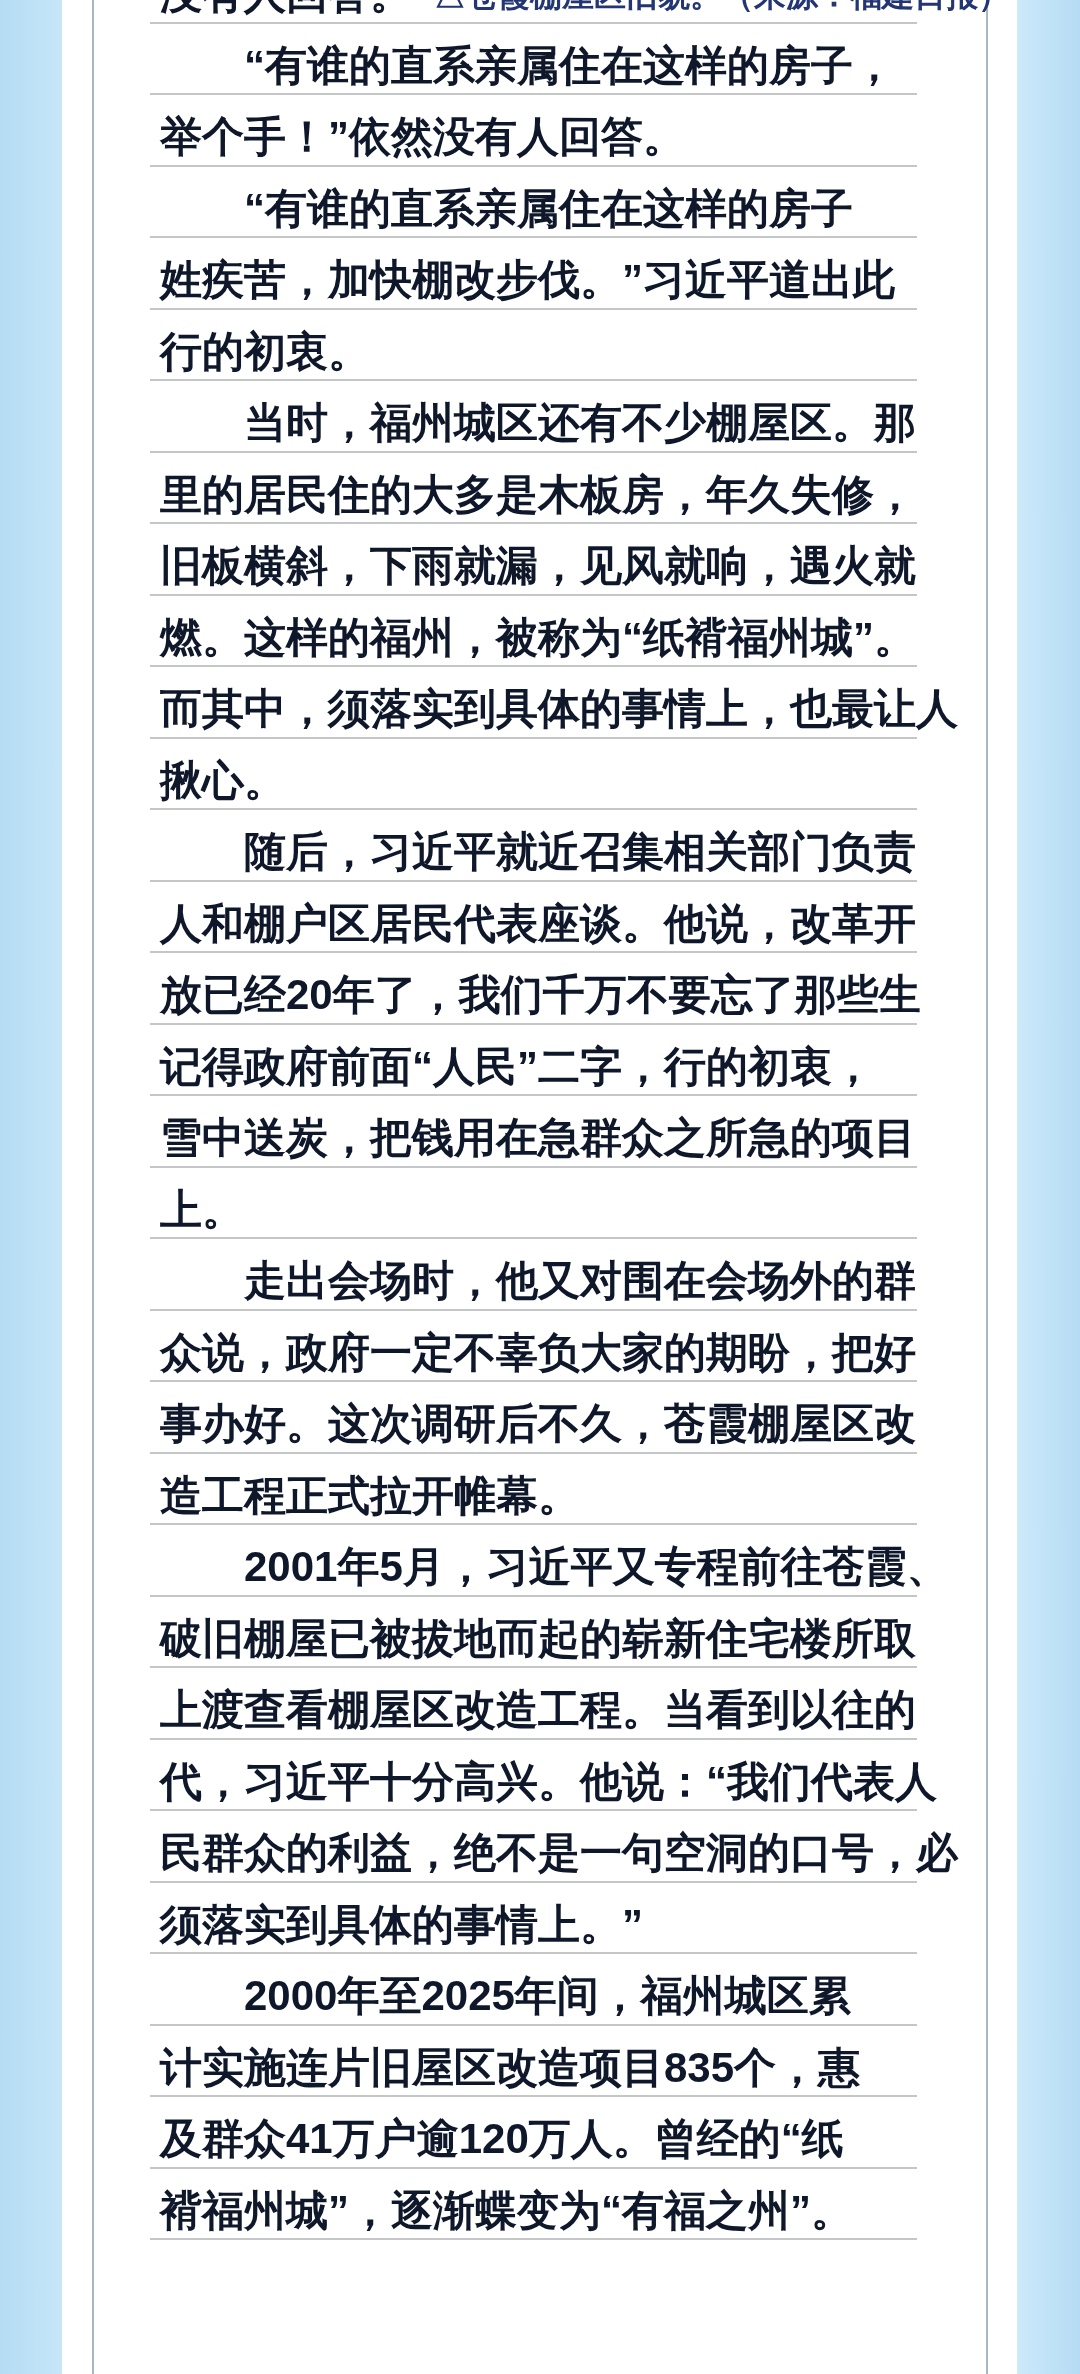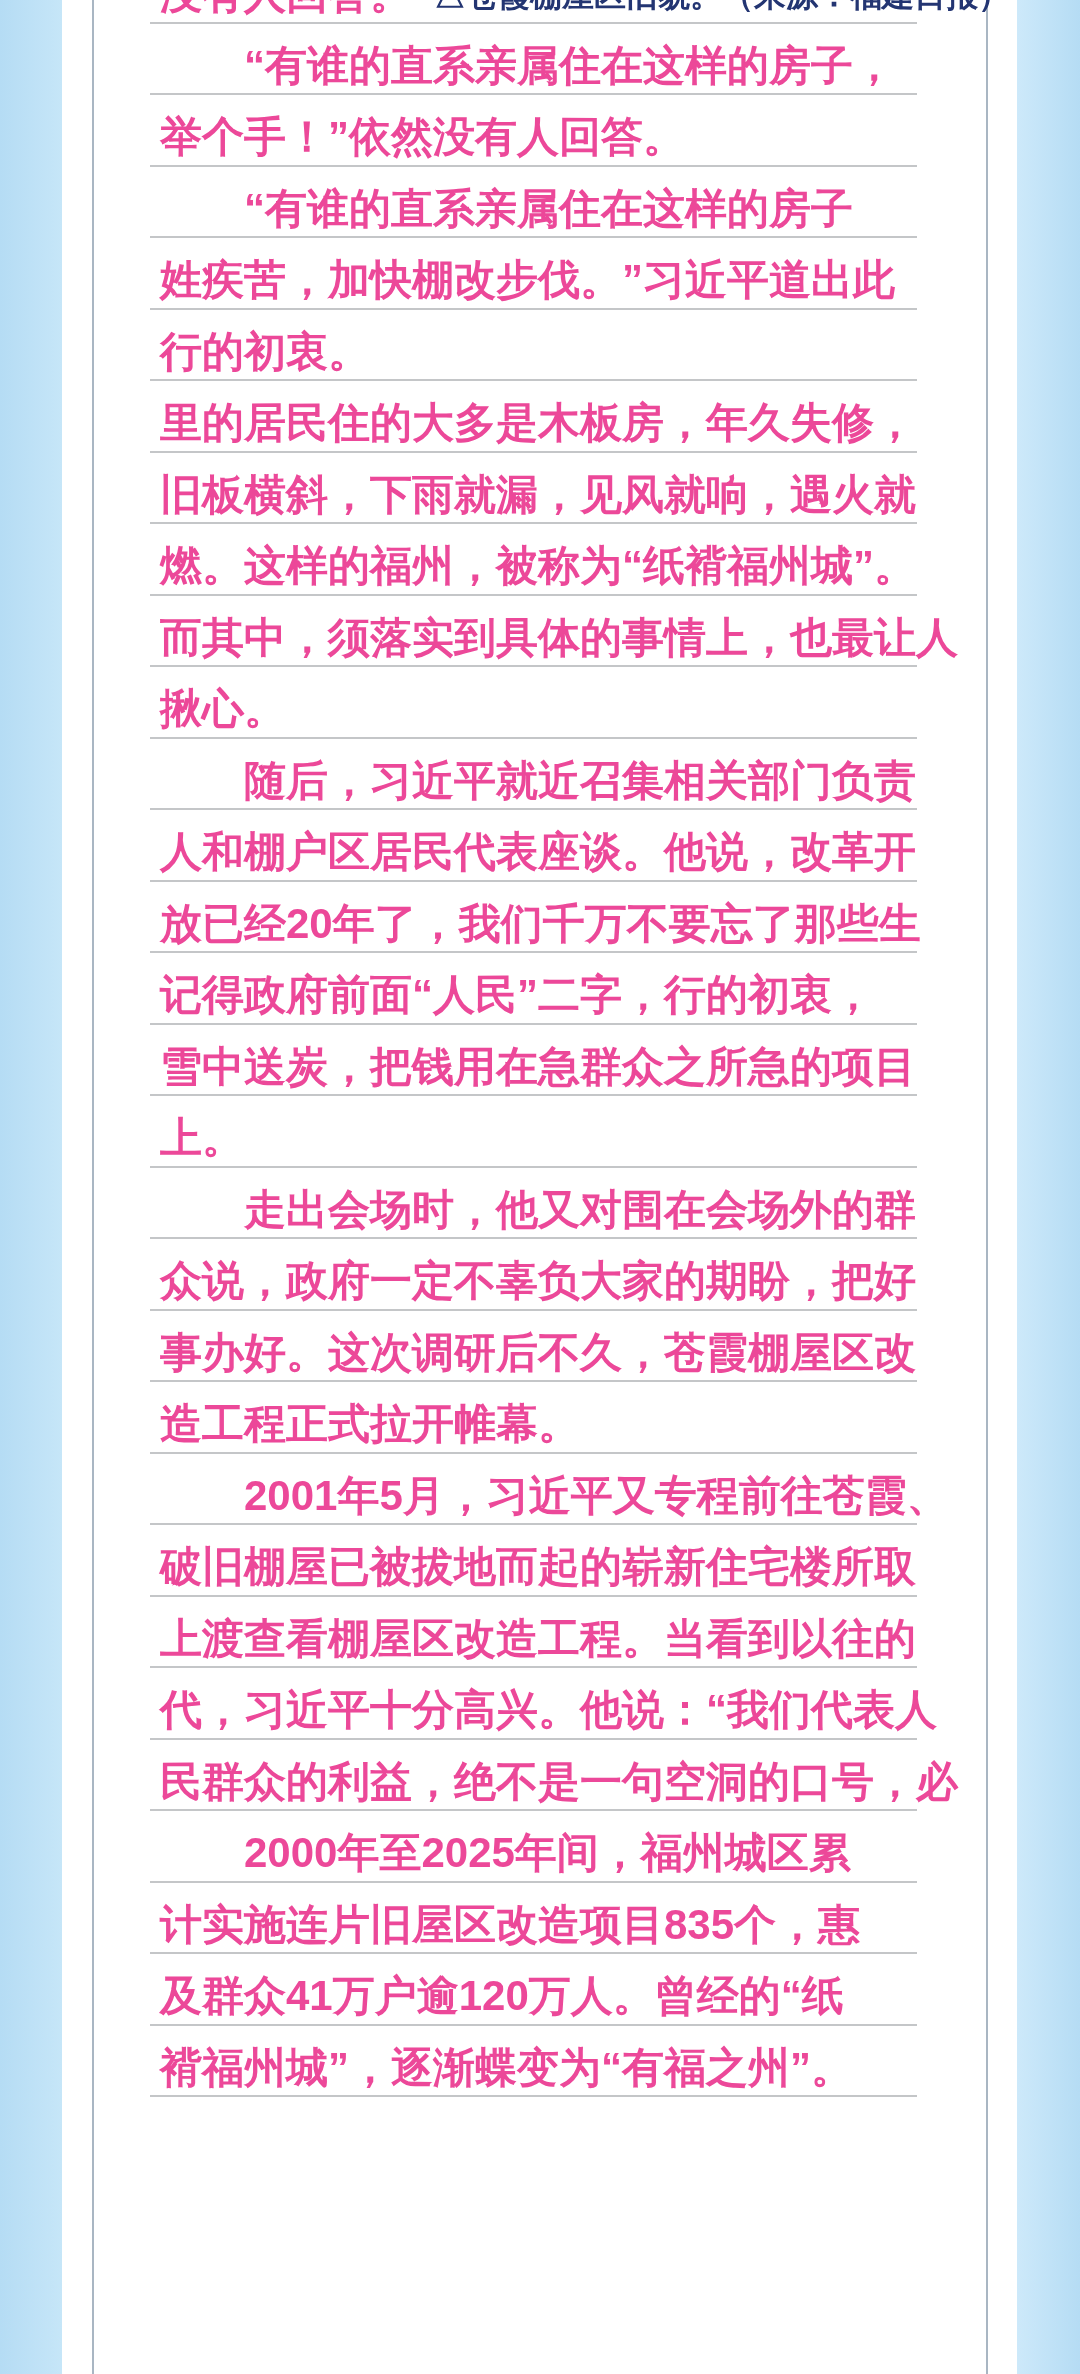--- a/index.html
+++ b/index.html
@@ -52,21 +52,21 @@
     display: flex;
     align-items: flex-end;
     padding: 0 0 5px 10px;
     white-space: nowrap;
     overflow: visible;
   }
   .line .txt {
     font-size: 42px;
     line-height: 1.05;
     font-weight: 700;
-    color: #ec4899;
+    color: #0f172a;
     letter-spacing: 0px;
     text-shadow: 0 0 1px #ffffff;
   }
   .line.indent { padding-left: 94px; }
   .line .caption {
     font-family: "Liberation Serif", serif;
     font-size: 32px;
     line-height: 1.1;
     font-weight: 700;
     color: #233572;
@@ -95,20 +95,23 @@
       <span class="txt">举个手！”依然没有人回答。</span>
     </div>
     <div class="line indent">
       <span class="txt">“有谁的直系亲属住在这样的房子</span>
     </div>
     <div class="line">
       <span class="txt">姓疾苦，加快棚改步伐。”习近平道出此</span>
     </div>
     <div class="line">
       <span class="txt">行的初衷。</span>
+    </div>
+    <div class="line indent">
+      <span class="txt">当时，福州城区还有不少棚屋区。那</span>
     </div>
     <div class="line">
       <span class="txt">里的居民住的大多是木板房，年久失修，</span>
     </div>
     <div class="line">
       <span class="txt">旧板横斜，下雨就漏，见风就响，遇火就</span>
     </div>
     <div class="line">
       <span class="txt">燃。这样的福州，被称为“纸褙福州城”。</span>
     </div>
@@ -156,20 +159,23 @@
     </div>
     <div class="line">
       <span class="txt">上渡查看棚屋区改造工程。当看到以往的</span>
     </div>
     <div class="line">
       <span class="txt">代，习近平十分高兴。他说：“我们代表人</span>
     </div>
     <div class="line">
       <span class="txt">民群众的利益，绝不是一句空洞的口号，必</span>
     </div>
+    <div class="line">
+      <span class="txt">须落实到具体的事情上。”</span>
+    </div>
     <div class="line indent">
       <span class="txt">2000年至2025年间，福州城区累</span>
     </div>
     <div class="line">
       <span class="txt">计实施连片旧屋区改造项目835个，惠</span>
     </div>
     <div class="line">
       <span class="txt">及群众41万户逾120万人。曾经的“纸</span>
     </div>
     <div class="line">

